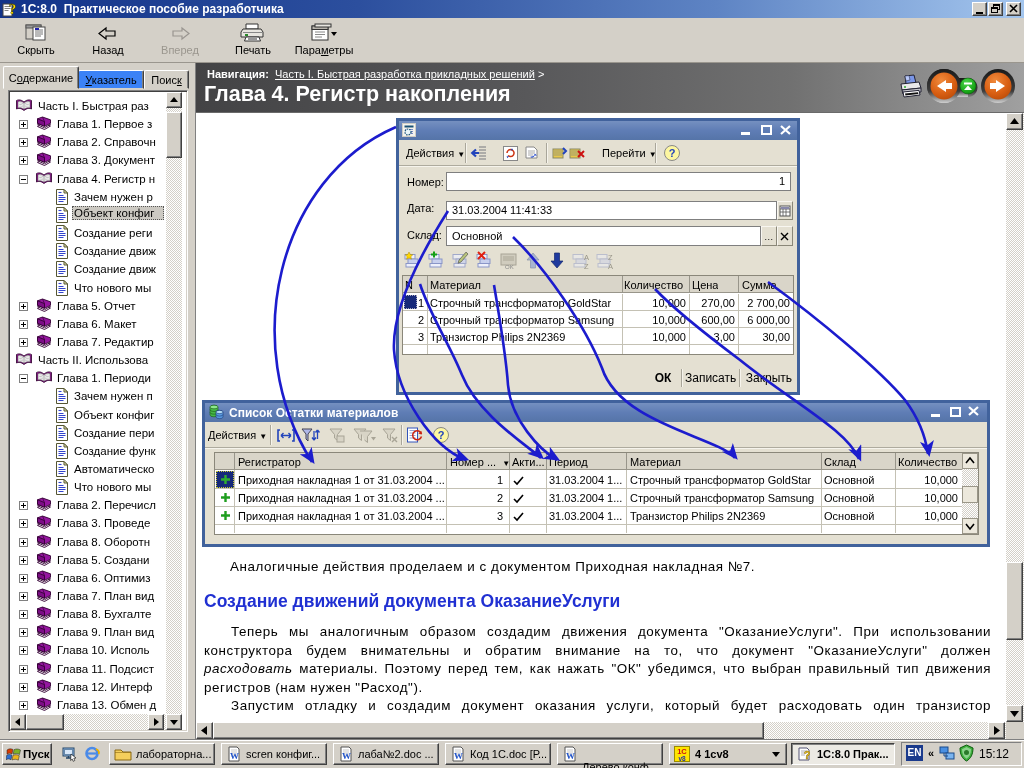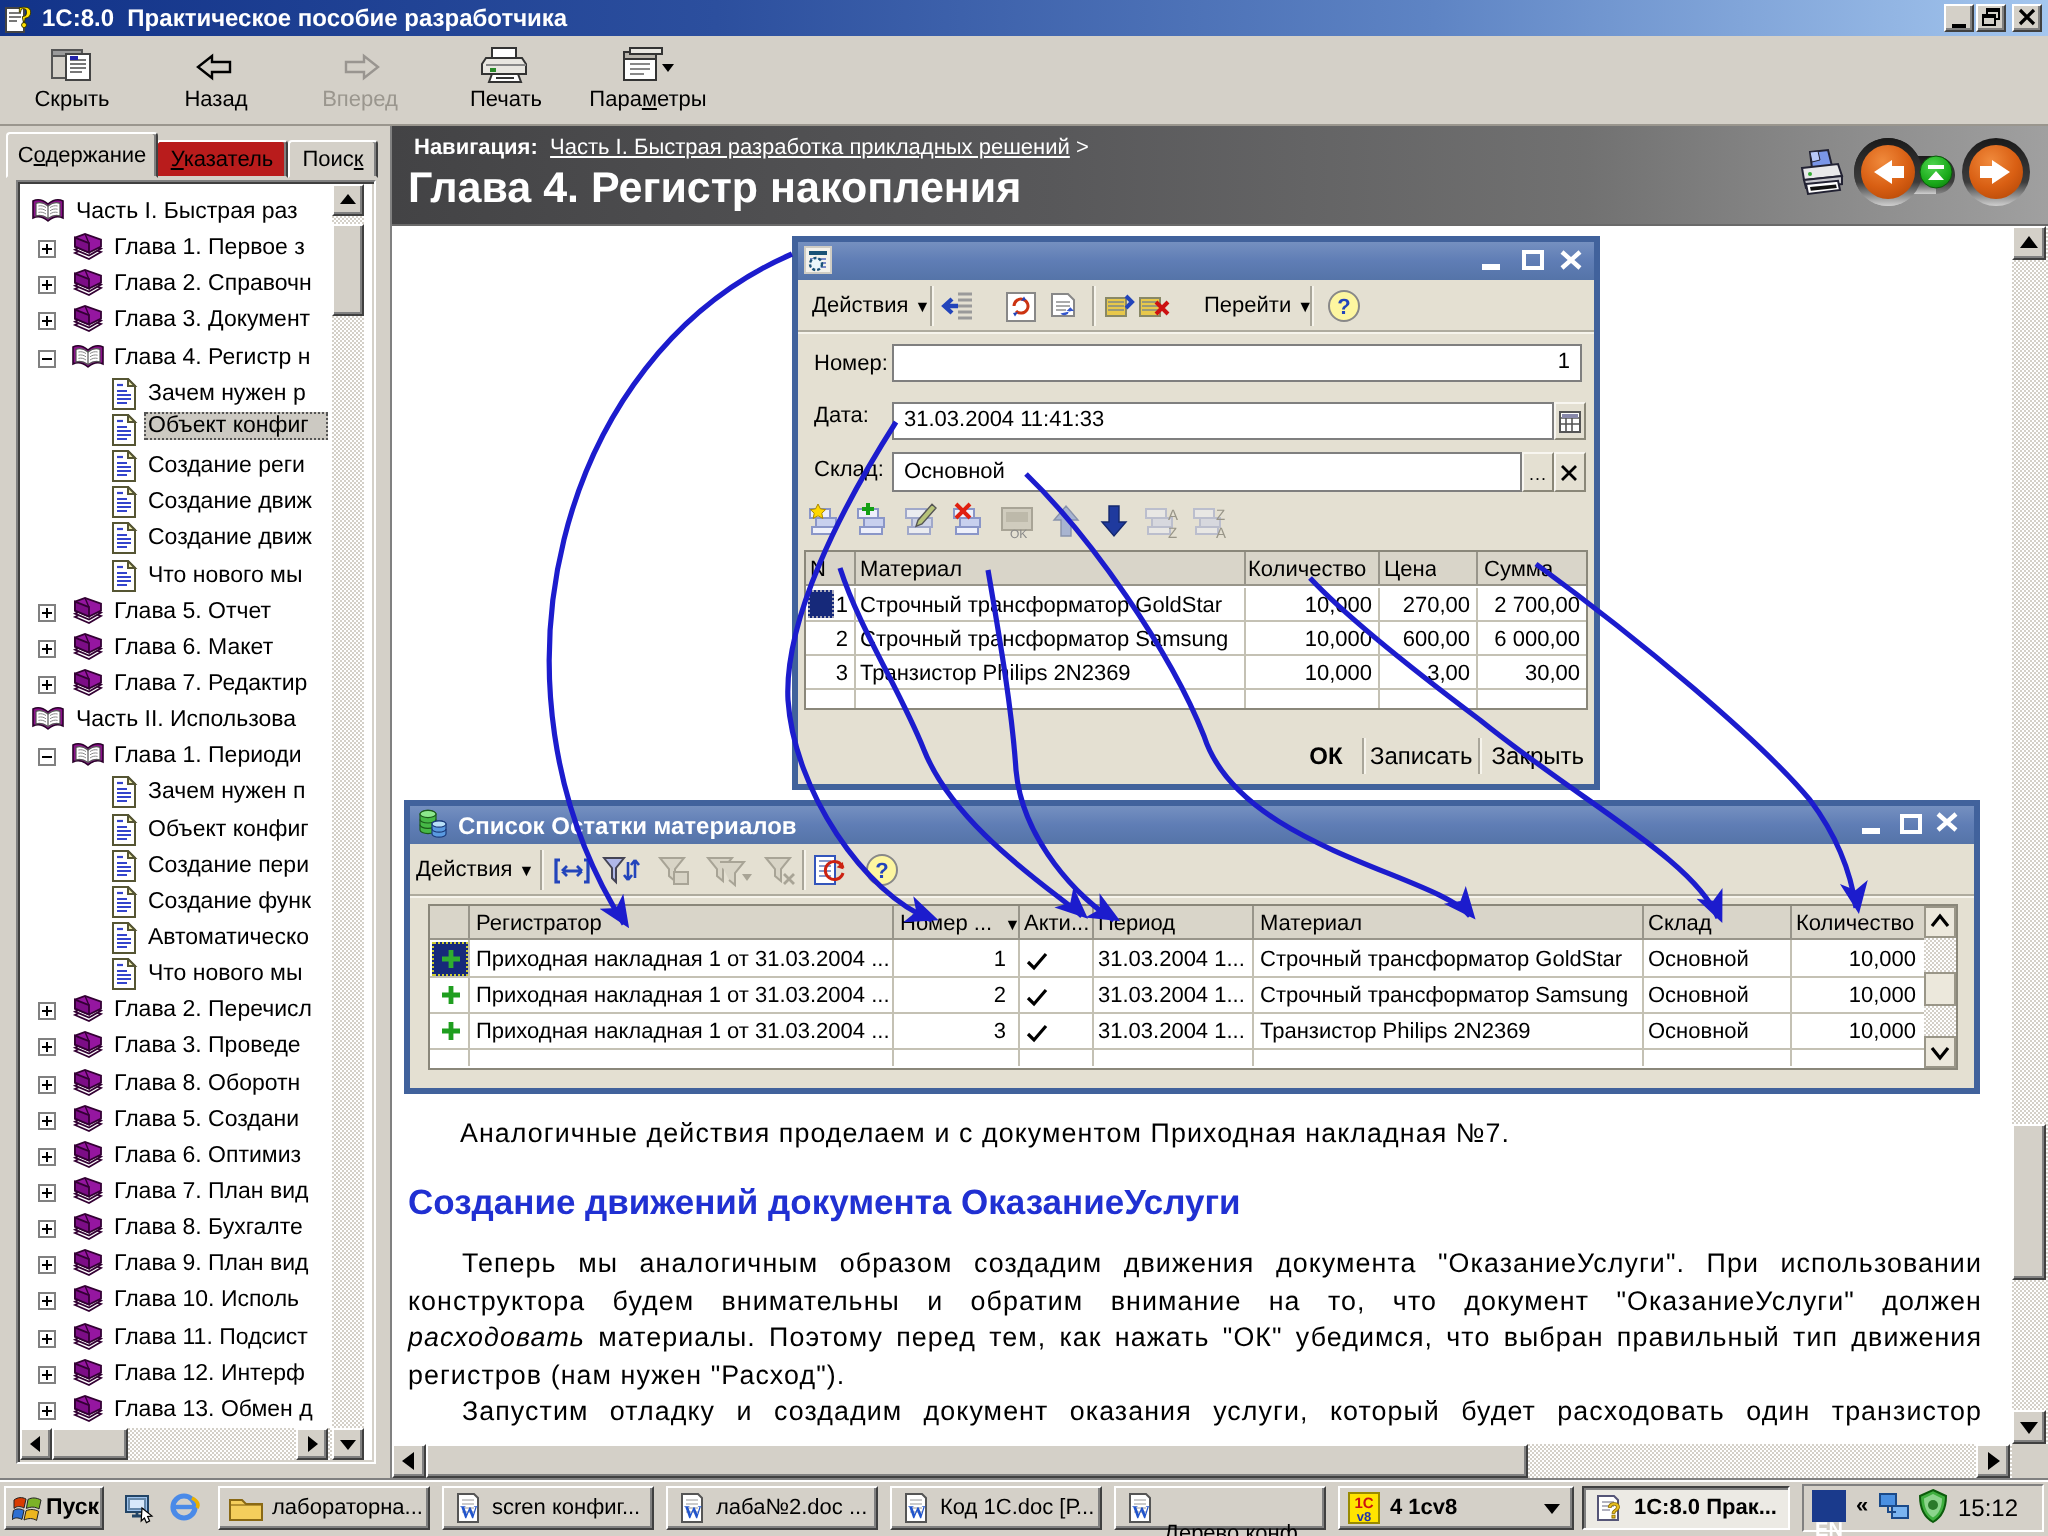--- a/index.html
+++ b/index.html
@@ -123,21 +123,21 @@
 <svg class="abs" style="left:310px;top:23px;" width="28" height="19" viewBox="0 0 28 19">
  <rect x="2" y="3" width="16" height="14" fill="#fff" stroke="#333"></rect>
  <rect x="2" y="3" width="16" height="3.5" fill="#b8b4ac" stroke="#333"></rect>
  <rect x="5" y="1" width="16" height="3" fill="#e8e6e0" stroke="#333"></rect>
  <path d="M5,9 h10 M5,11.5 h10 M5,14 h7" stroke="#888"></path>
  <path d="M21,9 l6,0 l-3,4 z" fill="#000"></path>
 </svg>
 <div class="abs" style="left:288px;top:44px;width:72px;text-align:center;font-size:11px;">Пара<span style="text-decoration:underline">м</span>етры</div>
 <div class="abs" style="left:0;top:63px;width:196px;height:677px;background:#d4d0c8;border-right:1px solid #808080;"></div>
 
-<div class="abs" style="left:78px;top:70px;width:66px;height:19px;background:#b91c1c;border:1px solid;border-color:#fff #404040 #d4d0c8 #fff;border-radius:2px 2px 0 0;box-shadow:inset -1px 0 0 #808080;text-align:center;padding-top:3px;"><span style="text-decoration:underline">У</span>казатель</div>
+<div class="abs" style="left:78px;top:70px;width:66px;height:19px;background:#3b82f6;border:1px solid;border-color:#fff #404040 #d4d0c8 #fff;border-radius:2px 2px 0 0;box-shadow:inset -1px 0 0 #808080;text-align:center;padding-top:3px;"><span style="text-decoration:underline">У</span>казатель</div>
 <div class="abs" style="left:144px;top:70px;width:45px;height:19px;background:#d4d0c8;border:1px solid;border-color:#fff #404040 #d4d0c8 #fff;border-radius:2px 2px 0 0;box-shadow:inset -1px 0 0 #808080;text-align:center;padding-top:3px;">Поис<span style="text-decoration:underline">к</span></div>
 <div class="abs" style="left:3px;top:66px;width:76px;height:23px;background:#d4d0c8;border:1px solid;border-color:#fff #404040 #d4d0c8 #fff;border-radius:2px 2px 0 0;box-shadow:inset -1px 0 0 #808080;text-align:center;padding-top:5px;">С<span style="text-decoration:underline">о</span>держание</div>
 
 <div class="abs sunk2" style="left:8px;top:90px;width:180px;height:642px;background:#fff;"></div>
 <svg class="abs" style="left:15px;top:98px" width="18" height="16">
     <use href="#obook"></use>
   </svg>
 <div class="abs nowrap" style="left:38px;top:100px;width:127px;overflow:hidden;font-size:11.5px">Часть I. Быстрая раз</div>
 <svg class="abs" style="left:19px;top:120px" width="9" height="9">
     <use href="#plus9"></use>
@@ -784,21 +784,21 @@
 
 <div class="abs" style="left:791px;top:743px;width:104px;height:22px;background:#eceae4;border:1px solid;border-color:#404040 #fff #fff #404040;box-shadow:inset 1px 1px 0 #808080;"></div>
 <svg class="abs" style="left:797px;top:746px;" width="16" height="16" viewBox="0 0 16 16">
  <path d="M2,2 L10,2 L12,4 L12,14 L2,14 Z" fill="#fff" stroke="#557"></path>
  <path d="M4,5 h6 M4,7 h6 M4,9 h4" stroke="#99a" stroke-width="0.8"></path>
  <text x="10" y="13" font-size="11" font-weight="bold" fill="#e8c020" stroke="#8a6a00" stroke-width="0.4" text-anchor="middle">?</text>
 </svg>
 <div class="abs b nowrap" style="left:817px;top:748px;width:74px;overflow:hidden;font-size:11px;">1С:8.0  Прак...</div>
 
 <div class="abs" style="left:901px;top:742px;width:121px;height:24px;border:1px solid;border-color:#808080 #fff #fff #808080;"></div>
-<div class="abs" style="left:906px;top:745px;width:17px;height:16px;background:#1a3a8c;color:#fff;font-size:10px;font-weight:bold;text-align:center;padding-top:15px;">EN</div>
+<div class="abs" style="left:906px;top:745px;width:17px;height:16px;background:#1a3a8c;color:#fff;font-size:10px;font-weight:bold;text-align:center;padding-top:2px;">EN</div>
 <div class="abs b" style="left:928px;top:747px;font-size:11px;">«</div>
 <svg class="abs" style="left:939px;top:745px;" width="16" height="16" viewBox="0 0 16 16">
  <rect x="1" y="2" width="8" height="6" fill="#4a90e2" stroke="#1a4a8a"></rect>
  <rect x="7" y="8" width="8" height="6" fill="#7ab4f0" stroke="#1a4a8a"></rect>
  <path d="M5,8 v3 h4" stroke="#1a4a8a" fill="none"></path>
 </svg>
 <svg class="abs" style="left:958px;top:744px;" width="17" height="18" viewBox="0 0 17 18">
  <path d="M8.5,1 L15,4 C15,10 13,14.5 8.5,17 C4,14.5 2,10 2,4 Z" fill="#3faf3f" stroke="#0c5c0c"></path>
  <path d="M8.5,3 L13,5.2 C13,9.5 11.5,12.8 8.5,14.8 C5.5,12.8 4,9.5 4,5.2 Z" fill="#8cd48c"></path>
  <circle cx="8.5" cy="8.5" r="2.5" fill="#2a7a2a"></circle>

